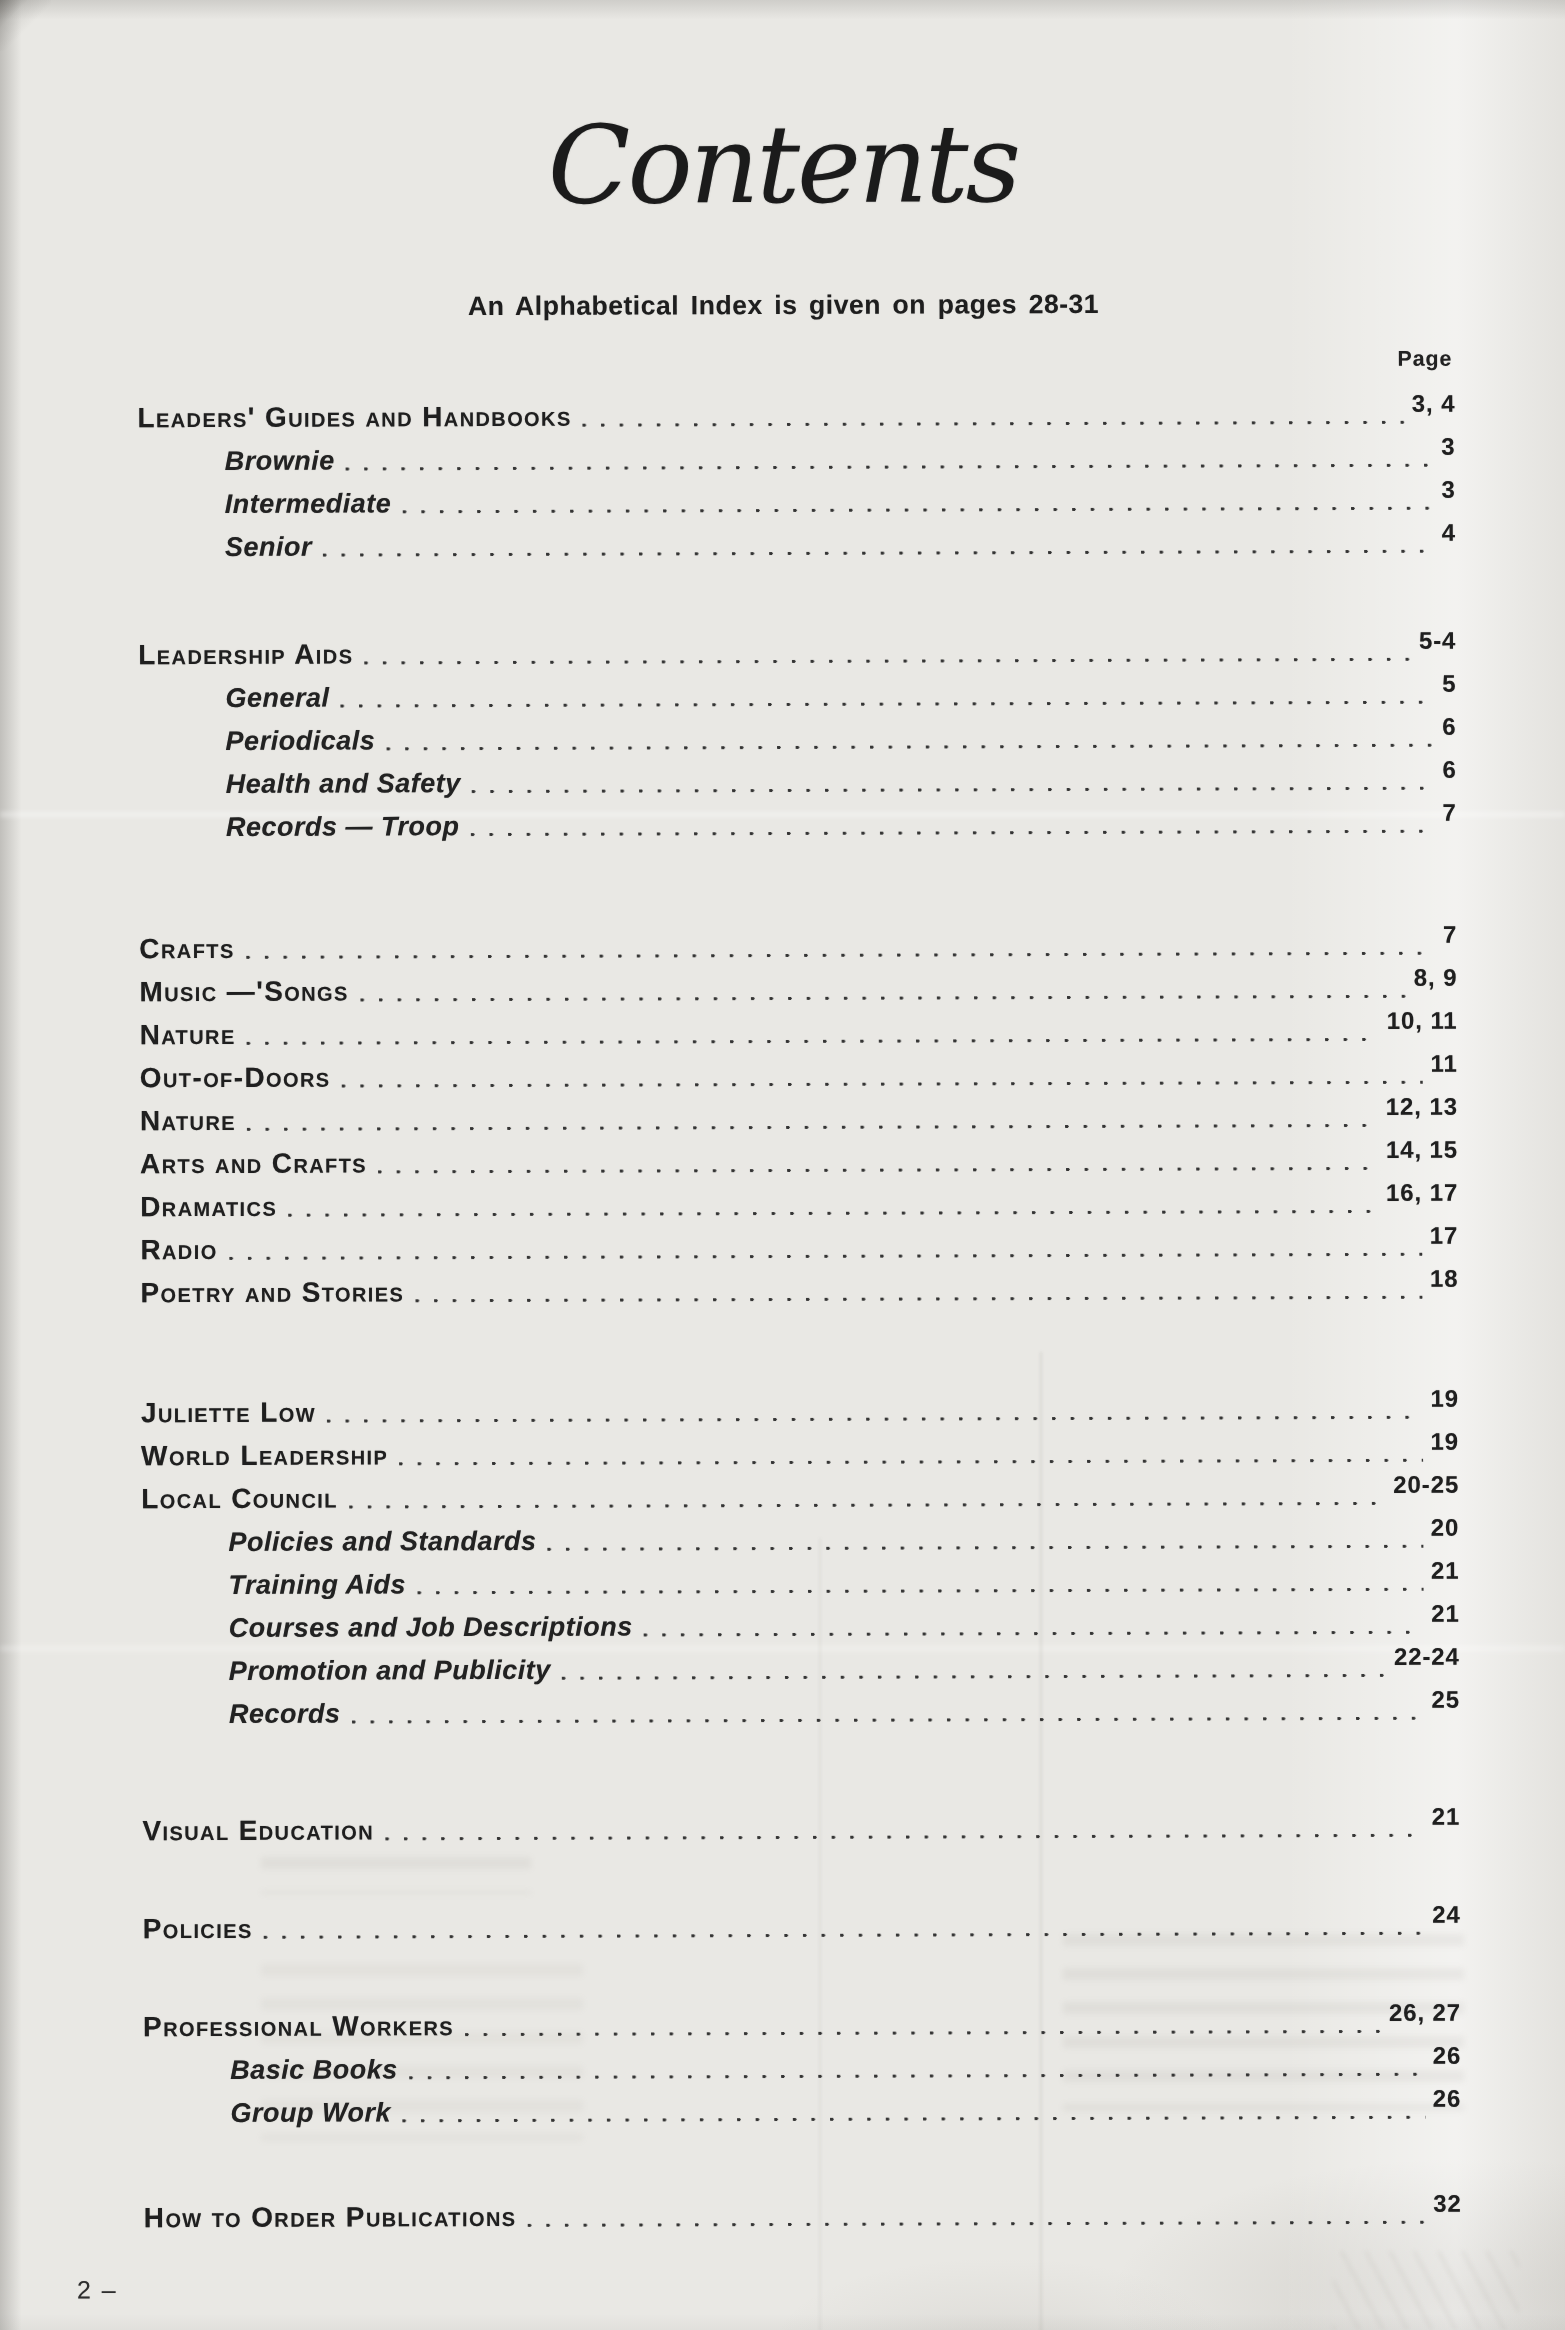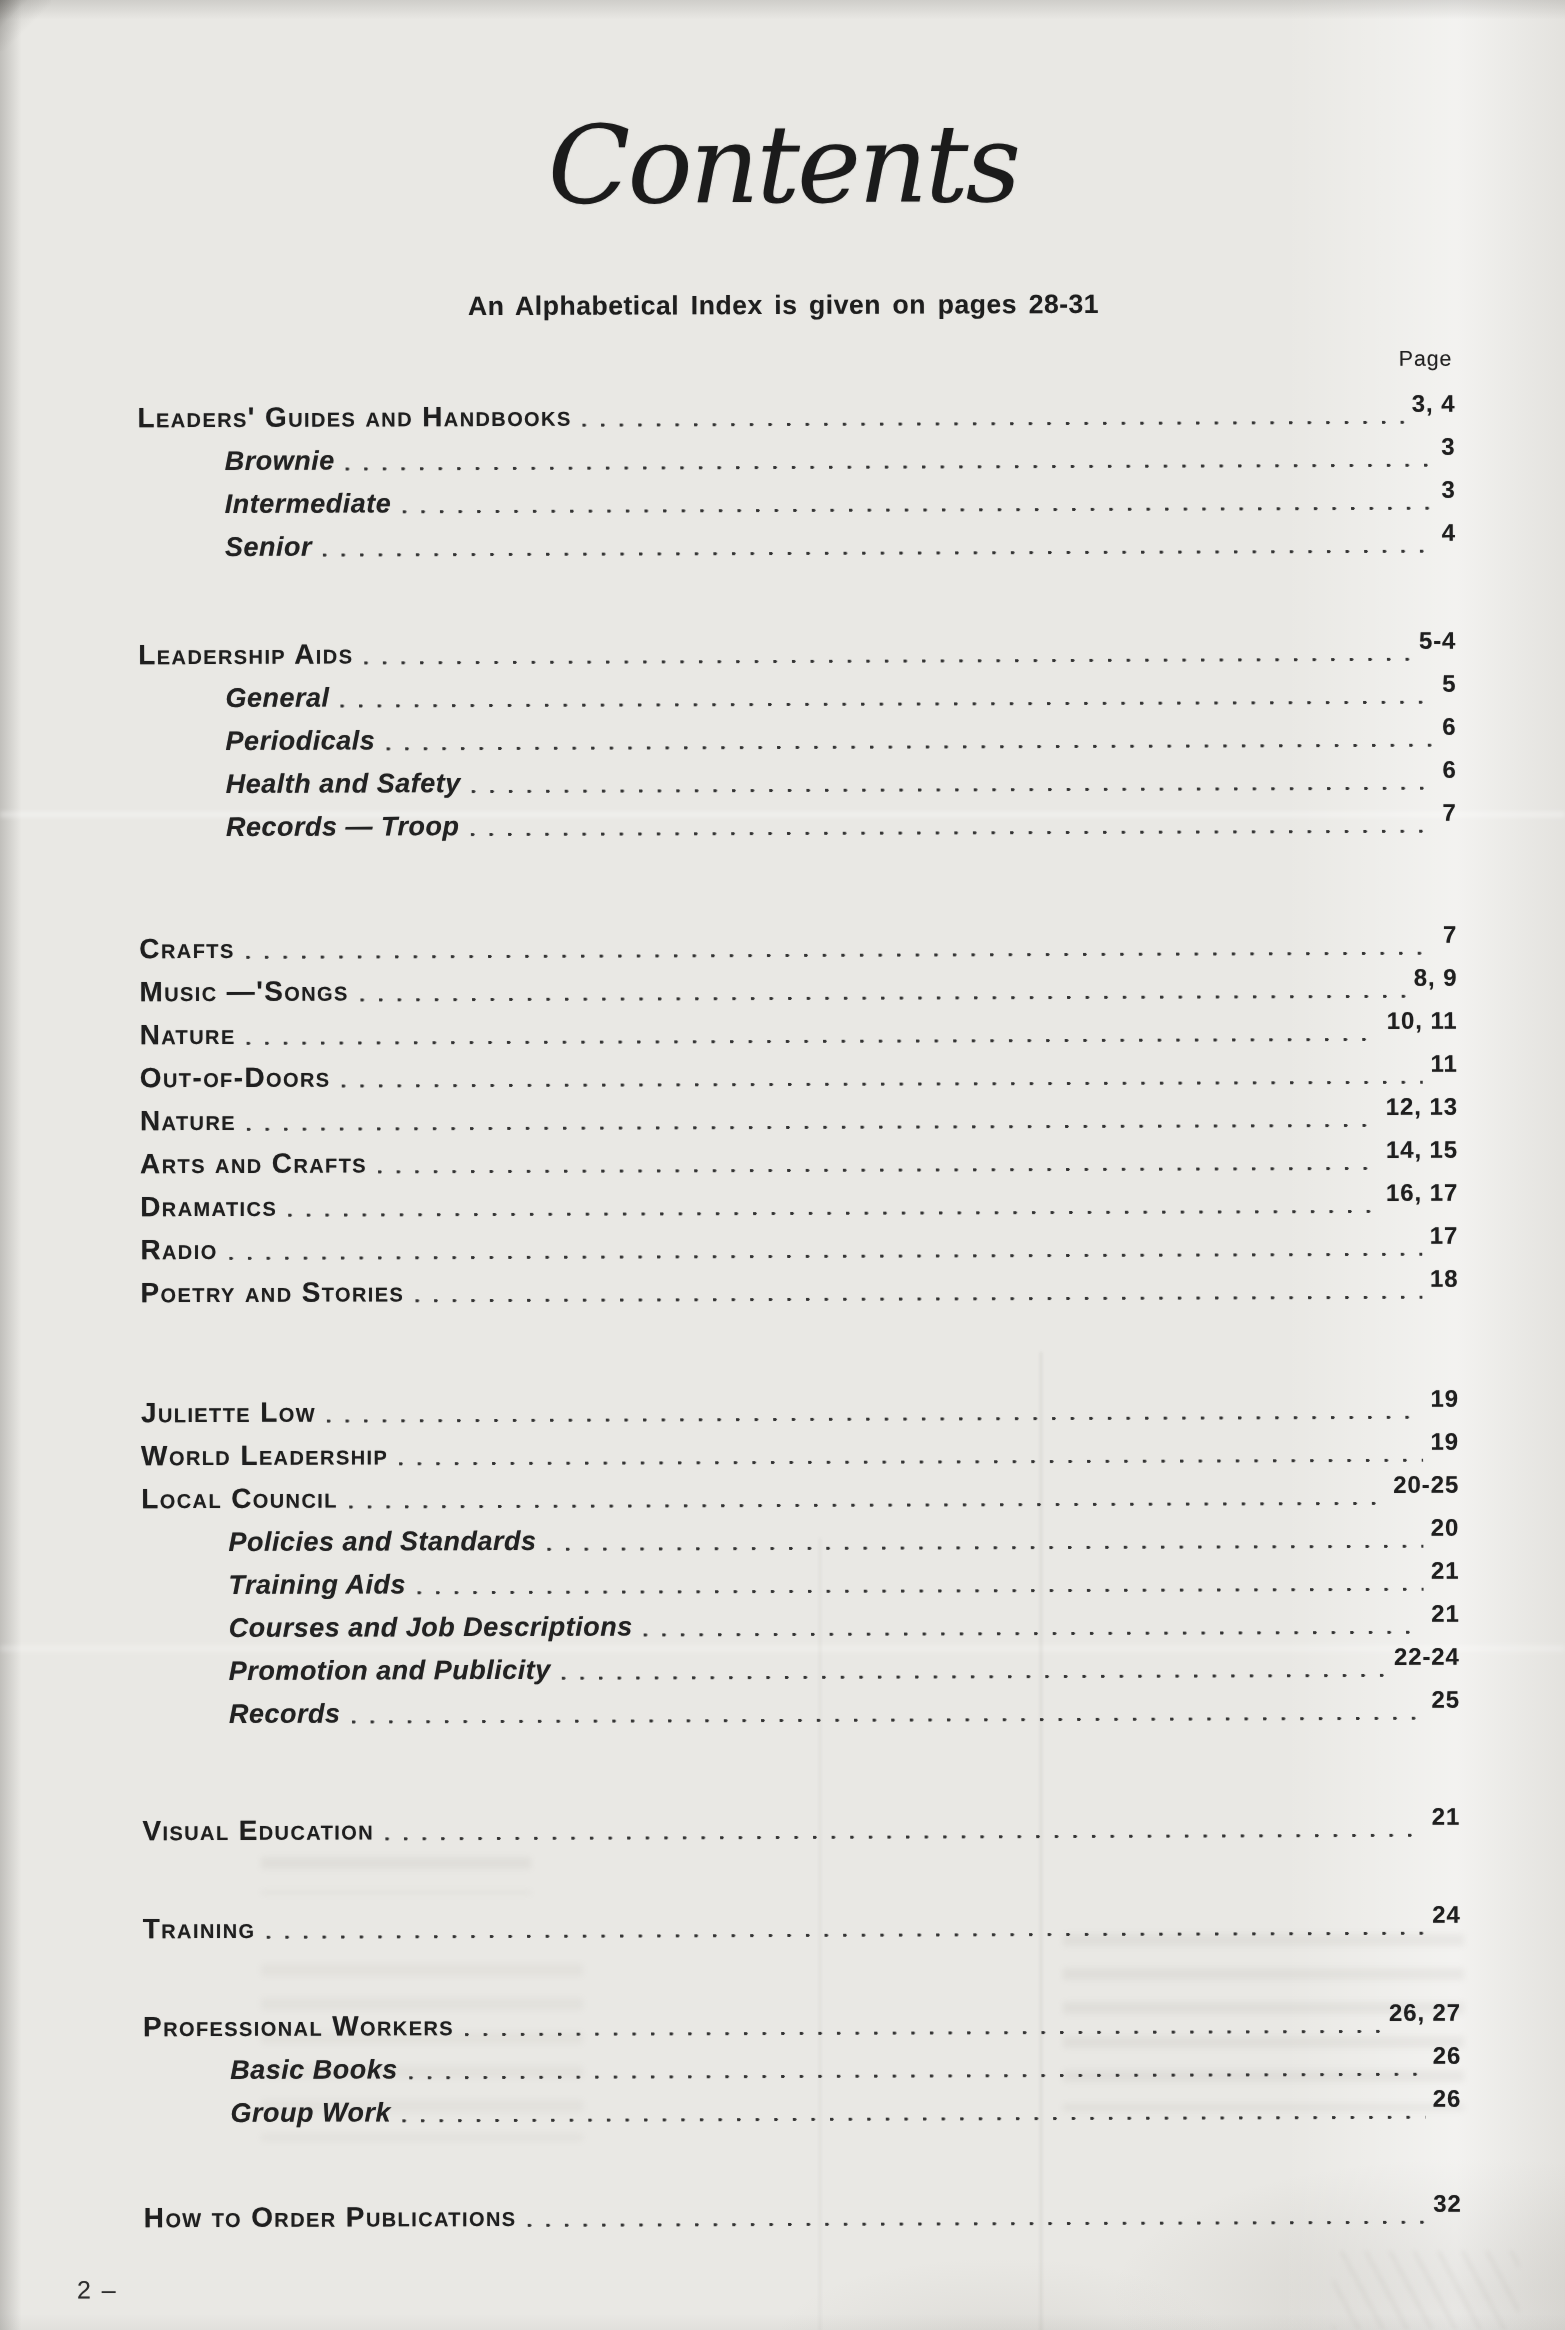--- a/index.html
+++ b/index.html
@@ -65,21 +65,21 @@
   }
   .subtitle{
     position:absolute;top:290px;left:0;width:100%;
     text-align:center;
     font-weight:700;font-size:26.6px;letter-spacing:0.5px;word-spacing:3.7px;
     color:#1e1e1e;
     text-shadow:0 0 0.9px rgba(25,25,25,.3);
   }
   .page-col-label{
     position:absolute;top:349px;right:114px;
-    font-weight:400;font-size:21.4px;letter-spacing:0.9px;
+    font-weight:700;font-size:21.4px;letter-spacing:0.9px;
     color:#222;
     text-shadow:0 0 0.9px rgba(25,25,25,.3);
   }
   .toc{
     position:absolute;top:387px;left:136px;right:111px;
     color:var(--ink);
   }
   .toc .section{margin-bottom:70px;}
   .toc .section:nth-of-type(1){margin-bottom:65px;}
   .toc .section:nth-of-type(2){margin-bottom:79px;}
@@ -288,21 +288,21 @@
         </div>
         <div class="section">
           <div class="row main">
             <span class="label">Visual Education</span>
             <span class="dots"></span>
             <span class="pnum">21</span>
           </div>
         </div>
         <div class="section">
           <div class="row main">
-            <span class="label">Training</span>
+            <span class="label">Policies</span>
             <span class="dots"></span>
             <span class="pnum">24</span>
           </div>
         </div>
         <div class="section">
           <div class="row main">
             <span class="label">Professional Workers</span>
             <span class="dots"></span>
             <span class="pnum">26, 27</span>
           </div>

